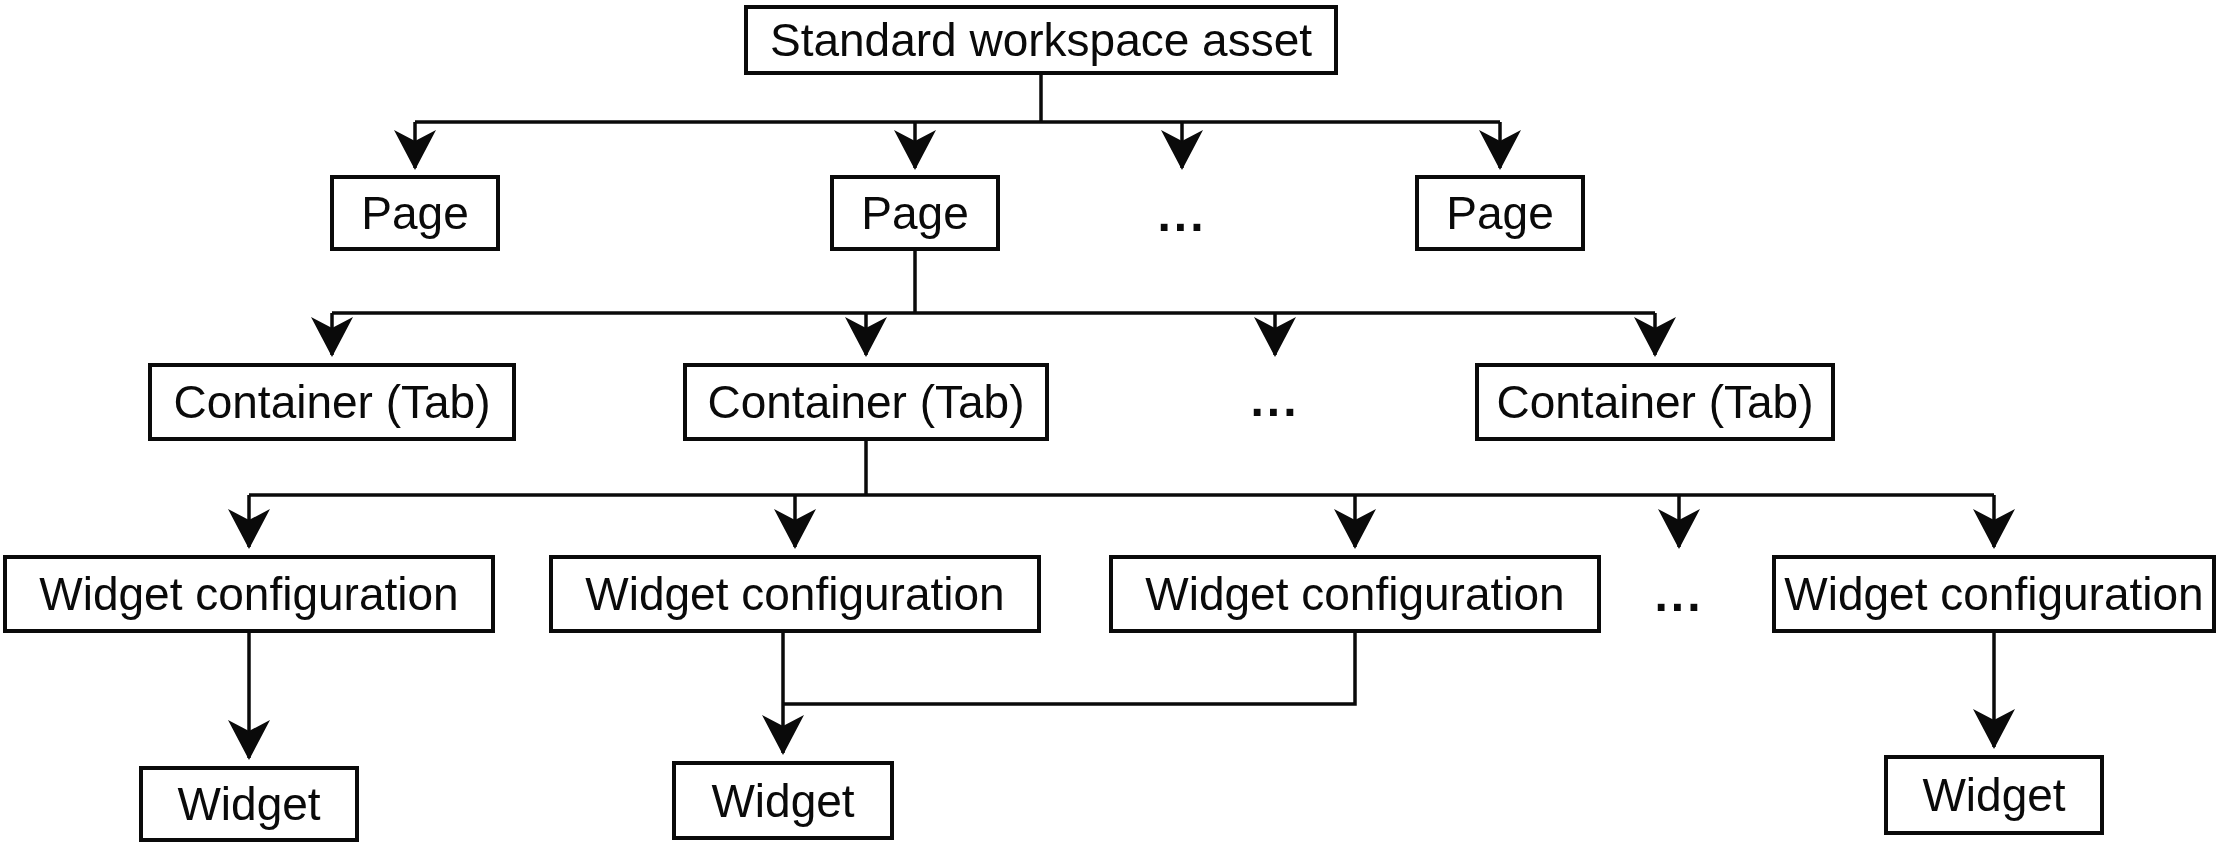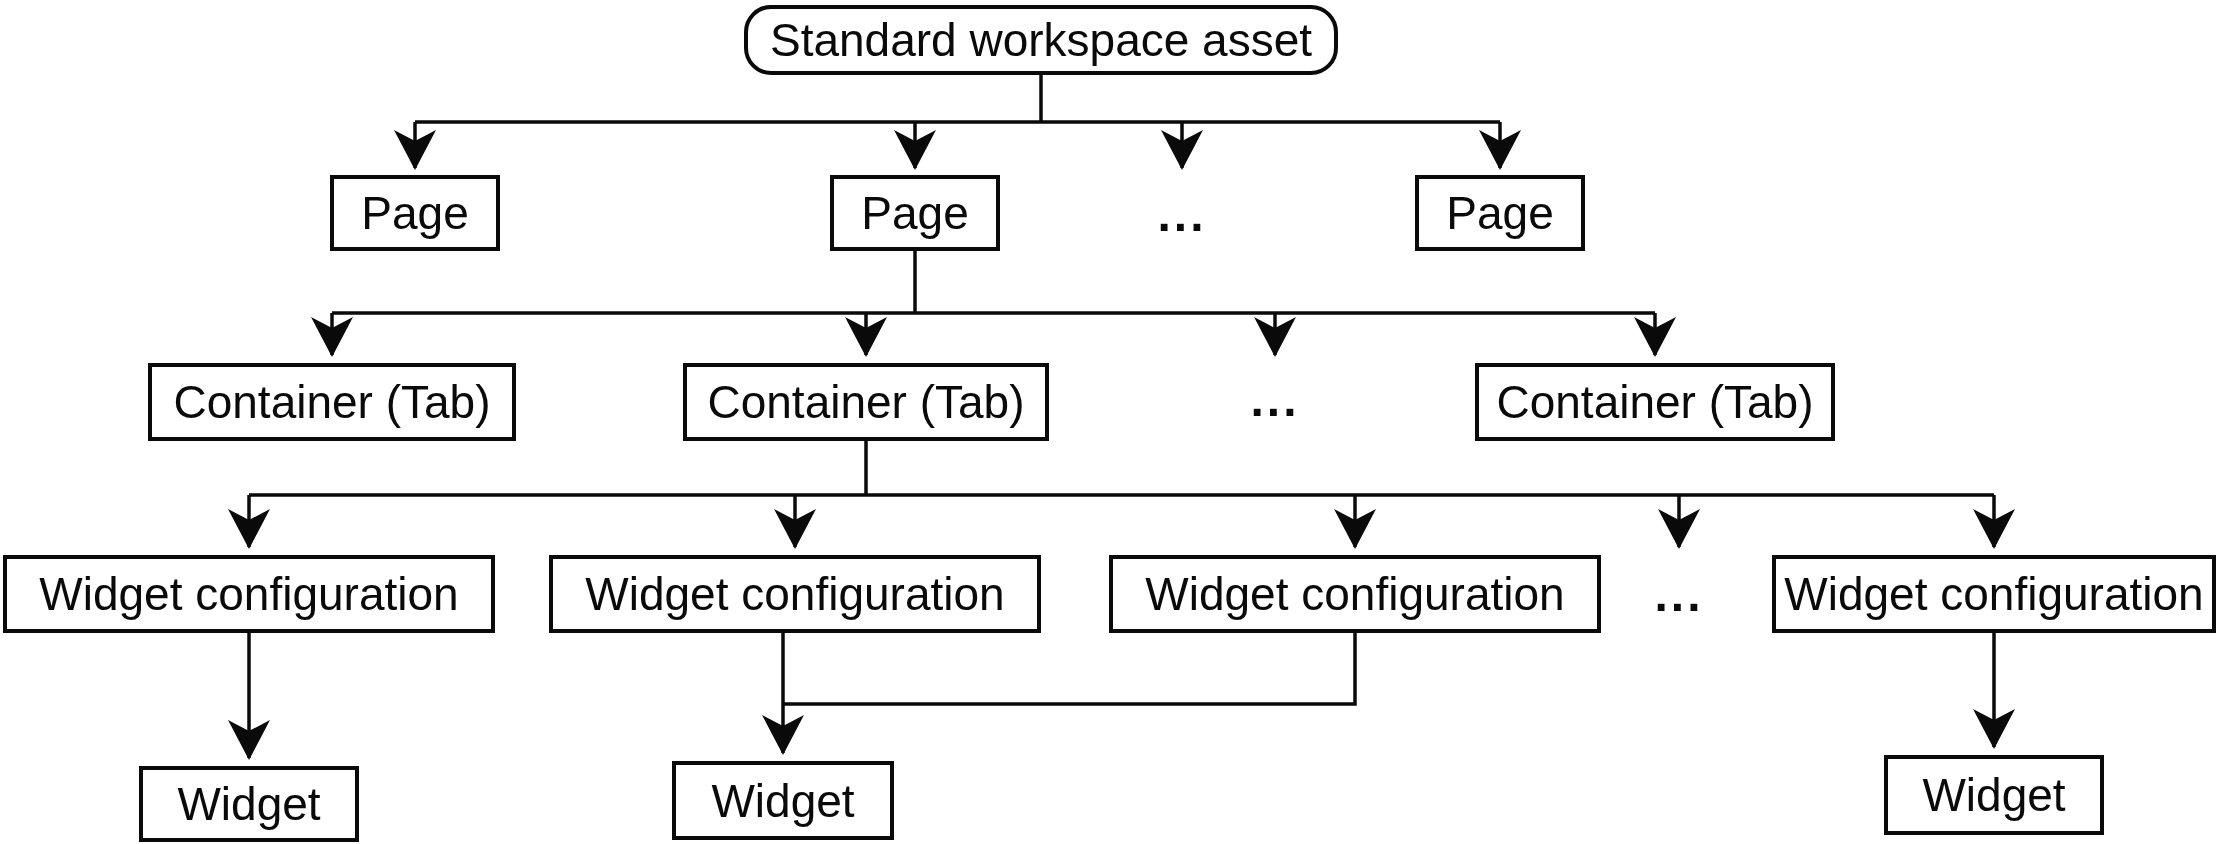--- a/index.html
+++ b/index.html
@@ -87,21 +87,21 @@
     <line x1="1355" y1="495" x2="1355" y2="547" marker-end="url(#arrow)"></line>
     <line x1="1679" y1="495" x2="1679" y2="547" marker-end="url(#arrow)"></line>
     <line x1="1994" y1="495" x2="1994" y2="547" marker-end="url(#arrow)"></line>
 
     <line x1="249" y1="633" x2="249" y2="758" marker-end="url(#arrow)"></line>
     <line x1="783" y1="633" x2="783" y2="753" marker-end="url(#arrow)"></line>
     <polyline points="1355,633 1355,704 783,704"></polyline>
     <line x1="1994" y1="633" x2="1994" y2="747" marker-end="url(#arrow)"></line>
   </svg>
 
-  <div class="node" style="left:744px; top:5px; width:594px; height:70px;border-radius:27px;">
+  <div class="node" style="left:744px; top:5px; width:594px; height:70px;">
     <span>Standard workspace asset</span>
   </div>
 
   <div class="node" style="left:330px; top:175px; width:170px; height:76px;">
     <span>Page</span>
   </div>
   <div class="node" style="left:830px; top:175px; width:170px; height:76px;">
     <span>Page</span>
   </div>
   <span class="ellipsis" style="left:1182px; top:215px;">...</span>

